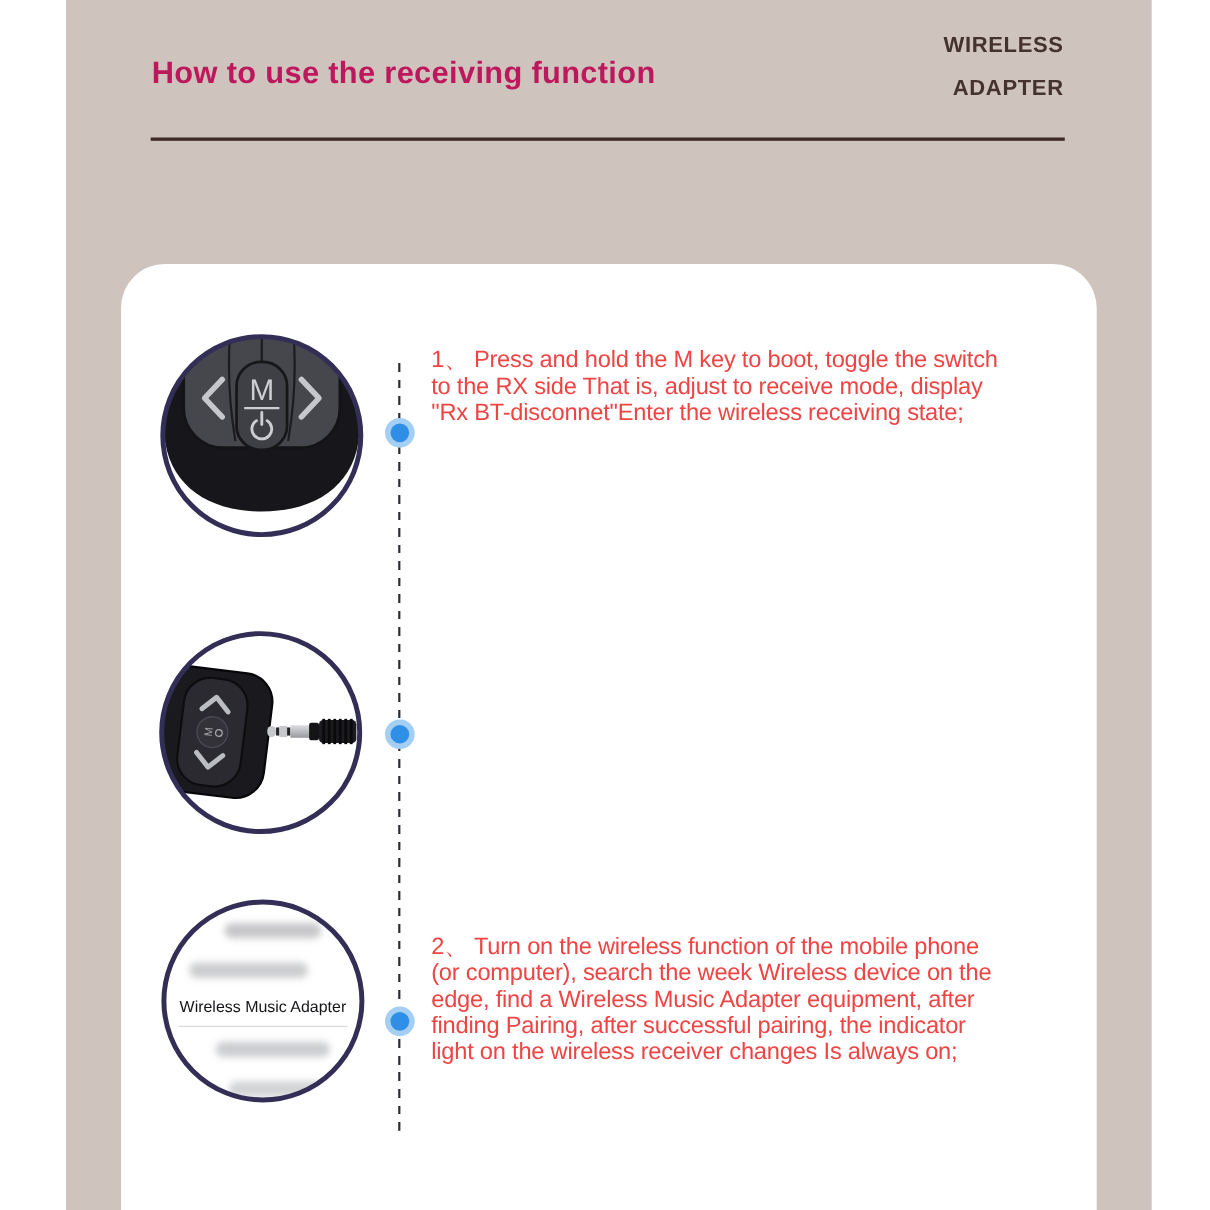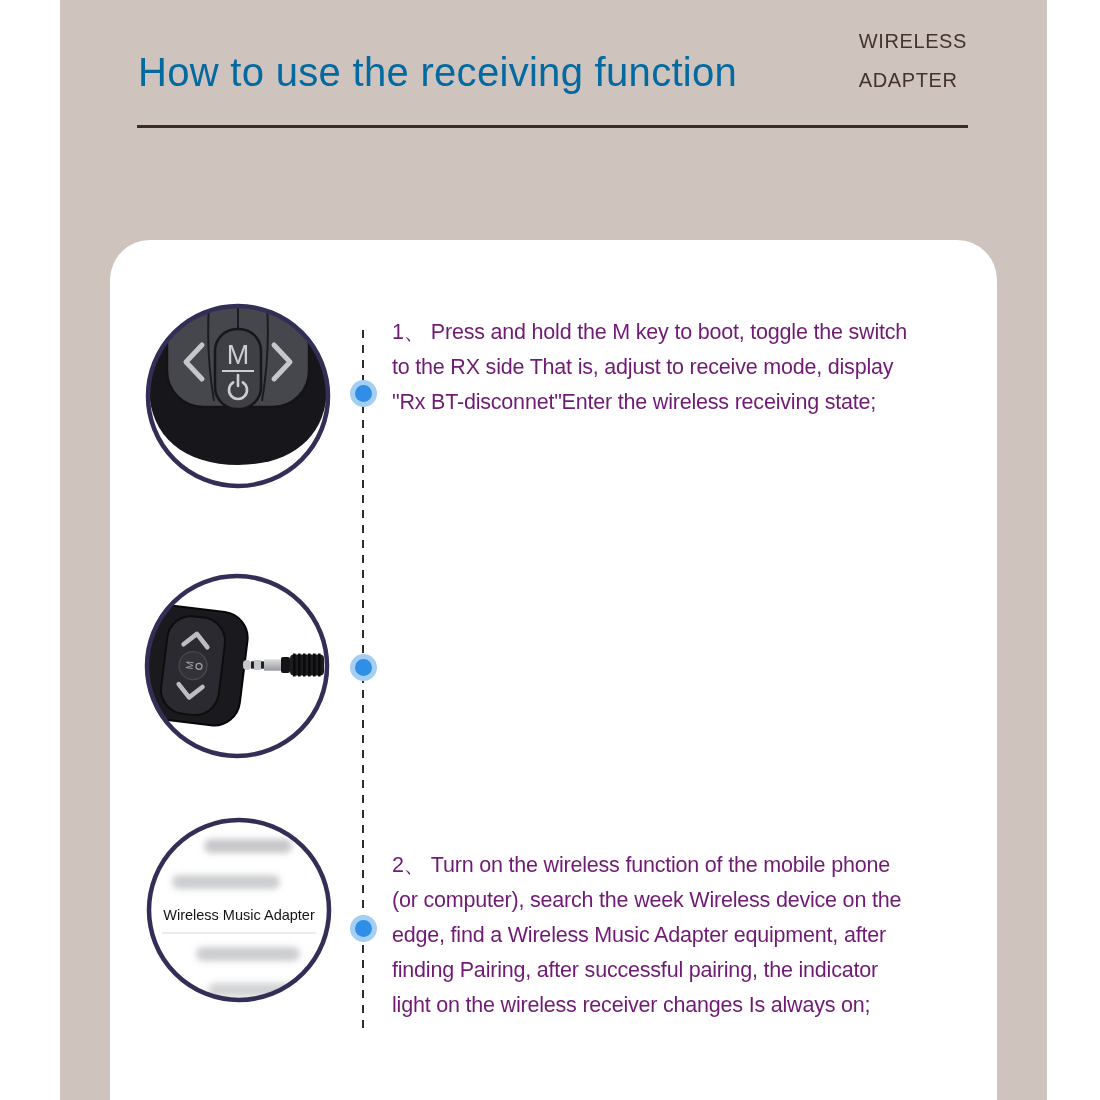--- a/index.html
+++ b/index.html
@@ -9,26 +9,26 @@
     font-family:"Liberation Sans","DejaVu Sans",sans-serif;
   }
   
   .backdrop{
     position:absolute;left:60px;top:0;width:987px;height:1100px;
     background:#cfc3be;
   }
   
   .title{
     position:absolute;left:138px;top:50px;margin:0;
-    font-size:40px;font-weight:400;letter-spacing:.3px;
-    color:#0369a1;
+    font-size:28px;font-weight:700;letter-spacing:.3px;
+    color:#be185d;
   }
   .brand{
-    position:absolute;right:133px;top:22px;text-align:left;
-    color:#44322c;font-weight:400;font-size:20px;line-height:39px;
+    position:absolute;right:133px;top:22px;text-align:right;
+    color:#44322c;font-weight:700;font-size:20px;line-height:39px;
     letter-spacing:.6px;
   }
   .header-rule{
     position:absolute;left:137px;top:125px;width:831px;height:3px;
     background:#3c2b26;
   }
   
   .card{
     position:absolute;left:110px;top:240px;width:887px;height:860px;
     background:#ffffff;border-radius:40px 40px 0 0;
@@ -47,22 +47,22 @@
   .dot.s1{top:380px}.dot.s2{top:654px}.dot.s3{top:915px}
   
   .circle{position:absolute;width:186px;height:186px;}
   .circle.s1{left:145px;top:303px}
   .circle.s2{left:144px;top:573px}
   .circle.s3{left:146px;top:817px}
   .circle svg{display:block}
   
   .step-text{
     position:absolute;left:392px;
-    font-size:21.5px;line-height:35px;letter-spacing:-0.2px;
-    color:#701a75;white-space:pre-line;
+    font-size:21.5px;line-height:24px;letter-spacing:-0.2px;
+    color:#ef4444;white-space:pre-line;
   }
   .step-text.s1{top:315px}
   .step-text.s2{top:612px}
   .step-text.s3{top:848px}
 </style>
 </head>
 <body>
 
 <div class="page">
   <div class="backdrop"></div>

